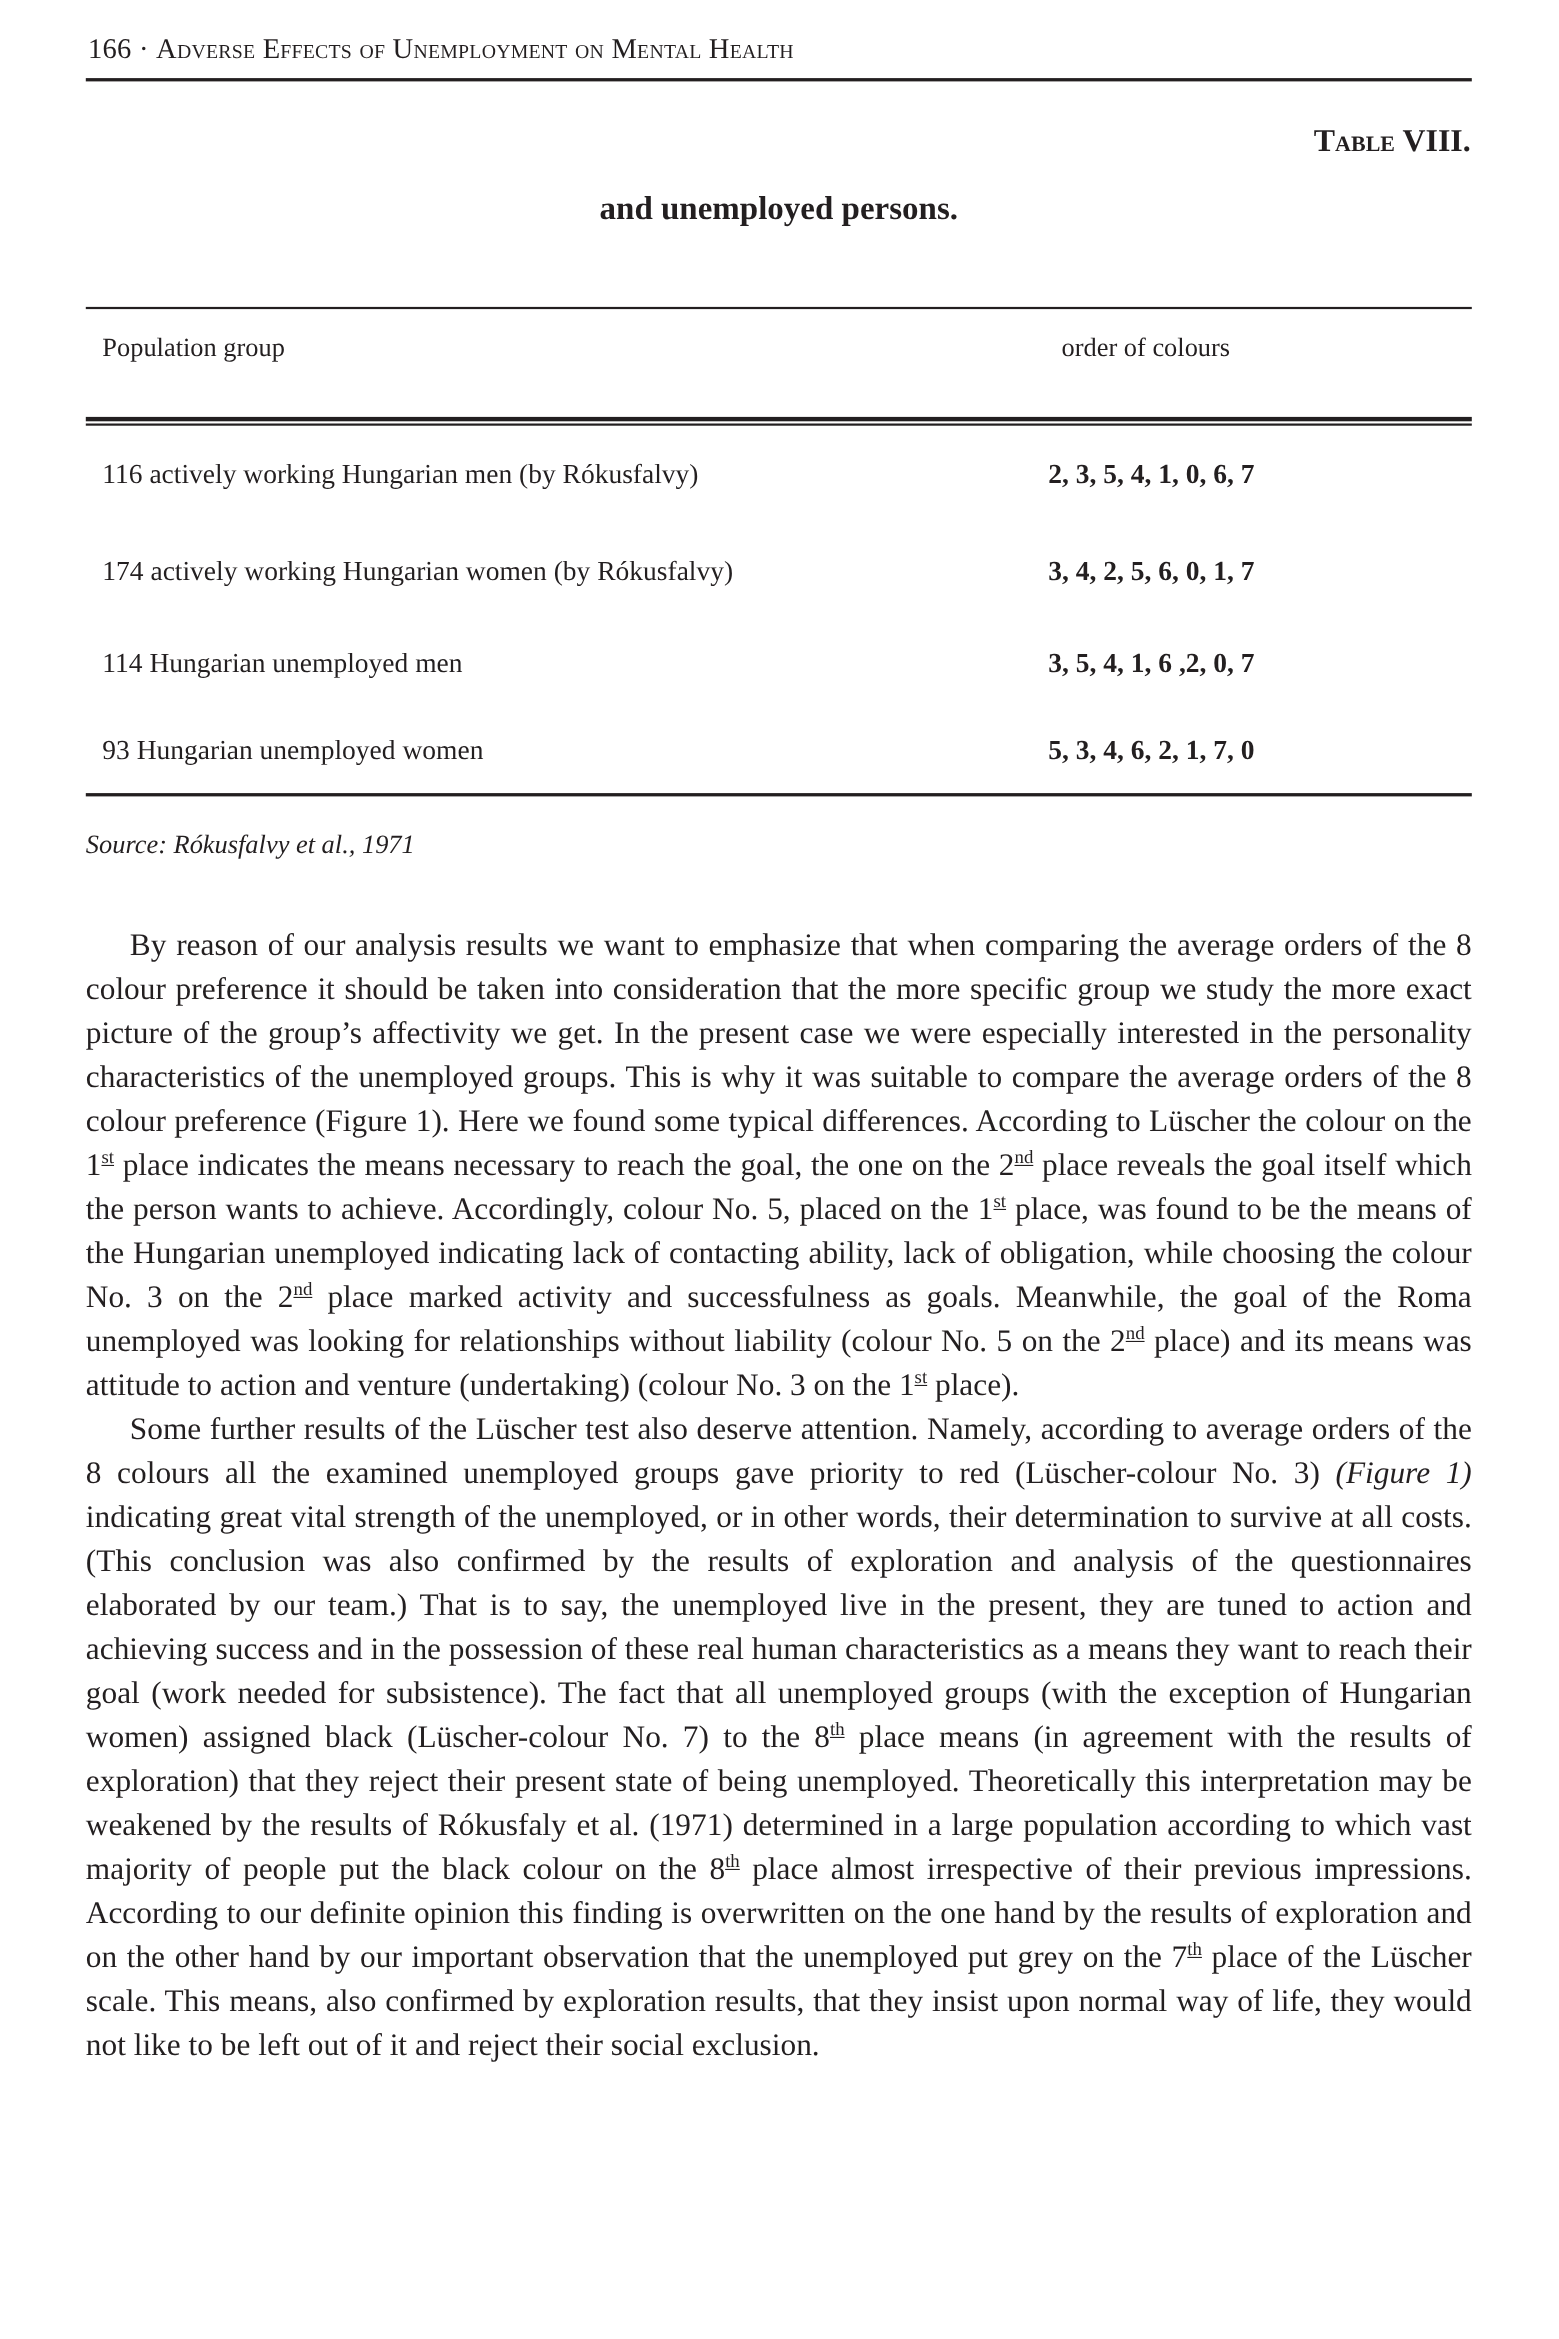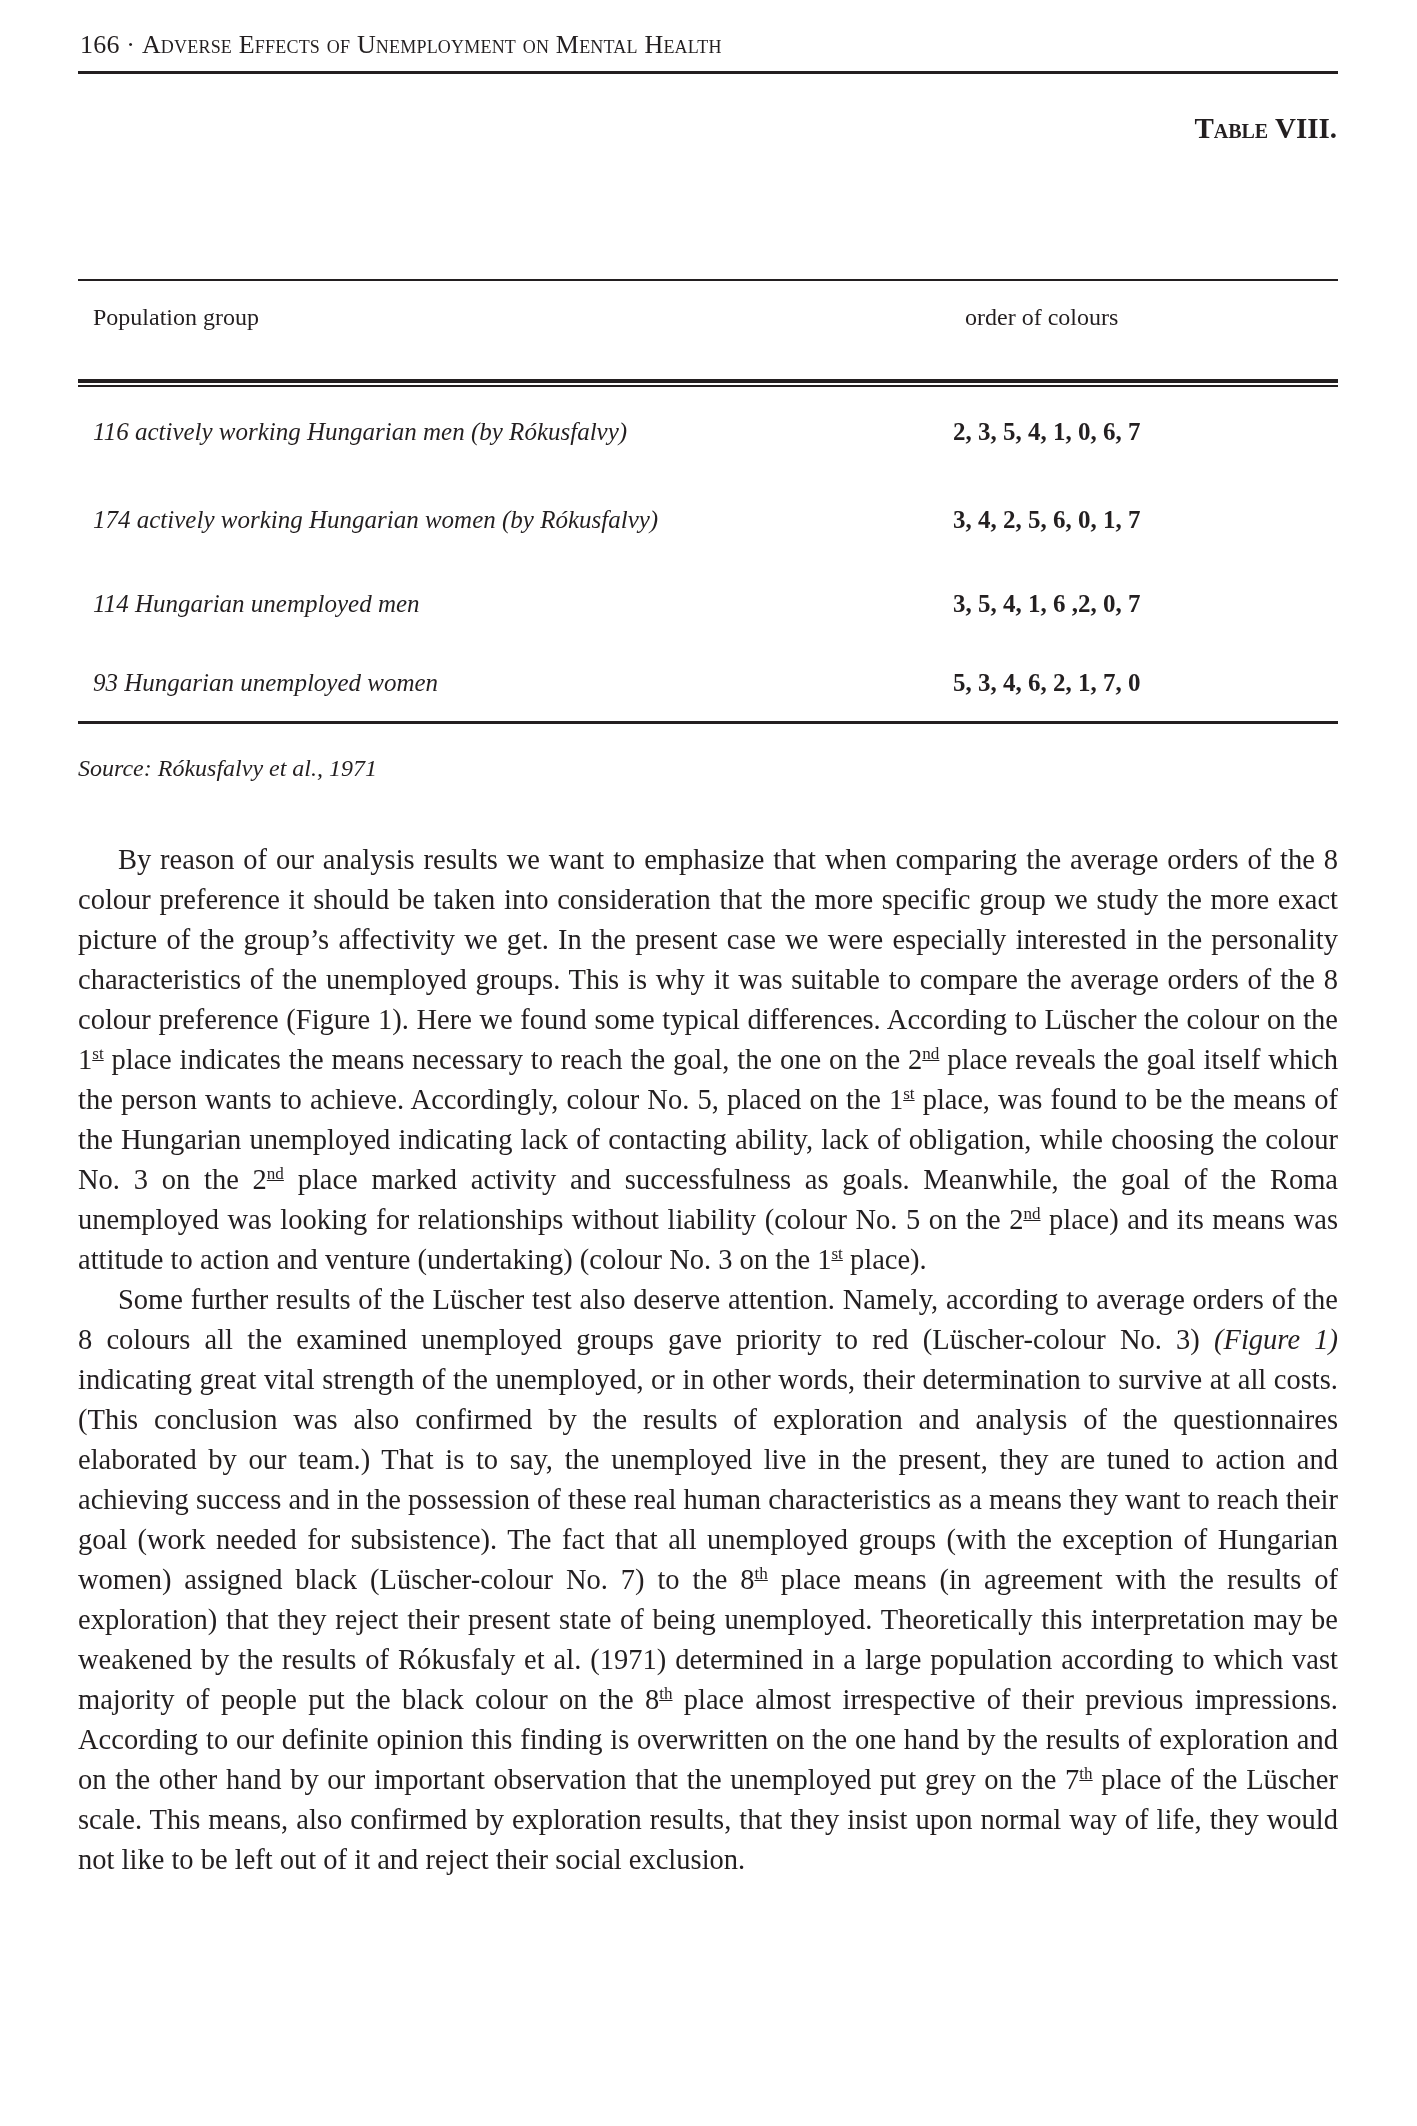--- a/index.html
+++ b/index.html
@@ -25,21 +25,21 @@
   .rule.top { top: 279px; height: 2px; }
   .rule.dbl1 { top: 379px; height: 4px; }
   .rule.dbl2 { top: 385px; height: 2px; }
   .rule.bottom { top: 721px; height: 3px; }
 
   .th { position: absolute; top: 304px; font-size: 24px; font-weight: normal; }
   .th.c1 { left: 93px; }
   .th.c2 { left: 965px; }
 
   .row { position: absolute; left: 0; width: 1417px; font-size: 25px; }
-  .row .c1 { position: absolute; left: 93px; font-style: italic; }
+  .row .c1 { position: absolute; left: 93px; }
   .row .c2 { position: absolute; left: 953px; font-weight: bold; }
 
   .source {
     position: absolute; left: 78px; top: 755px; font-size: 24px; font-style: italic;
   }
 
   .body-text {
     position: absolute; left: 78px; width: 1260px; top: 840px;
     font-size: 28.5px; line-height: 40px; text-align: justify;
   }
@@ -52,20 +52,21 @@
 
 <div class="running-head">
   <span>166</span>
   <span>·</span>
   <span class="sc">Adverse Effects of Unemployment on Mental Health</span>
 </div>
 <div class="head-rule"></div>
 
 <div class="table-label">Table VIII.</div>
 <div class="table-title">
+  <div>and unemployed persons.</div>
 </div>
 
 <div class="rule top"></div>
 <div class="th c1">Population group</div>
 <div class="th c2">order of colours</div>
 <div class="rule dbl1"></div>
 <div class="rule dbl2"></div>
 
 <div class="row" style="top:418px;">
   <span class="c1">116 actively working Hungarian men (by Rókusfalvy)</span>

